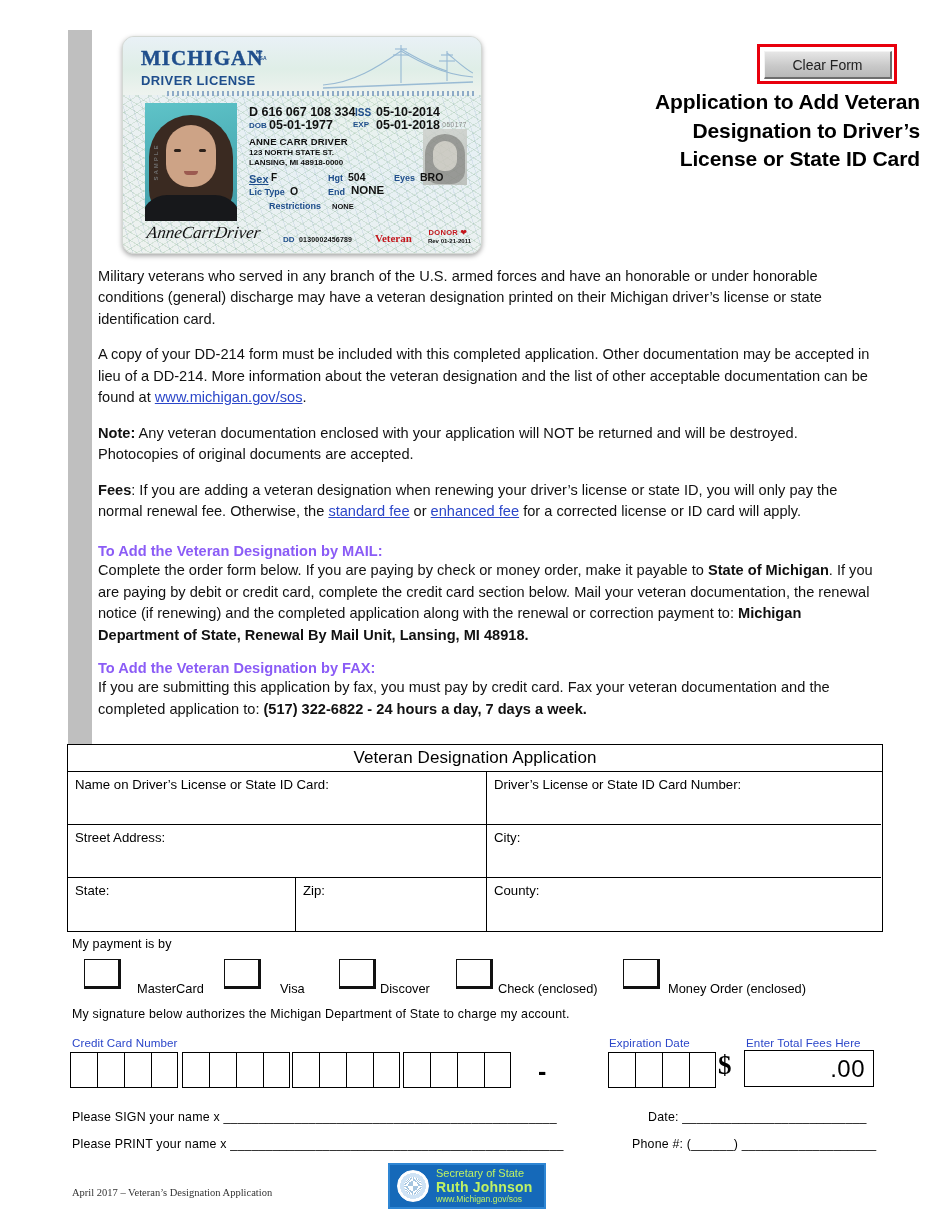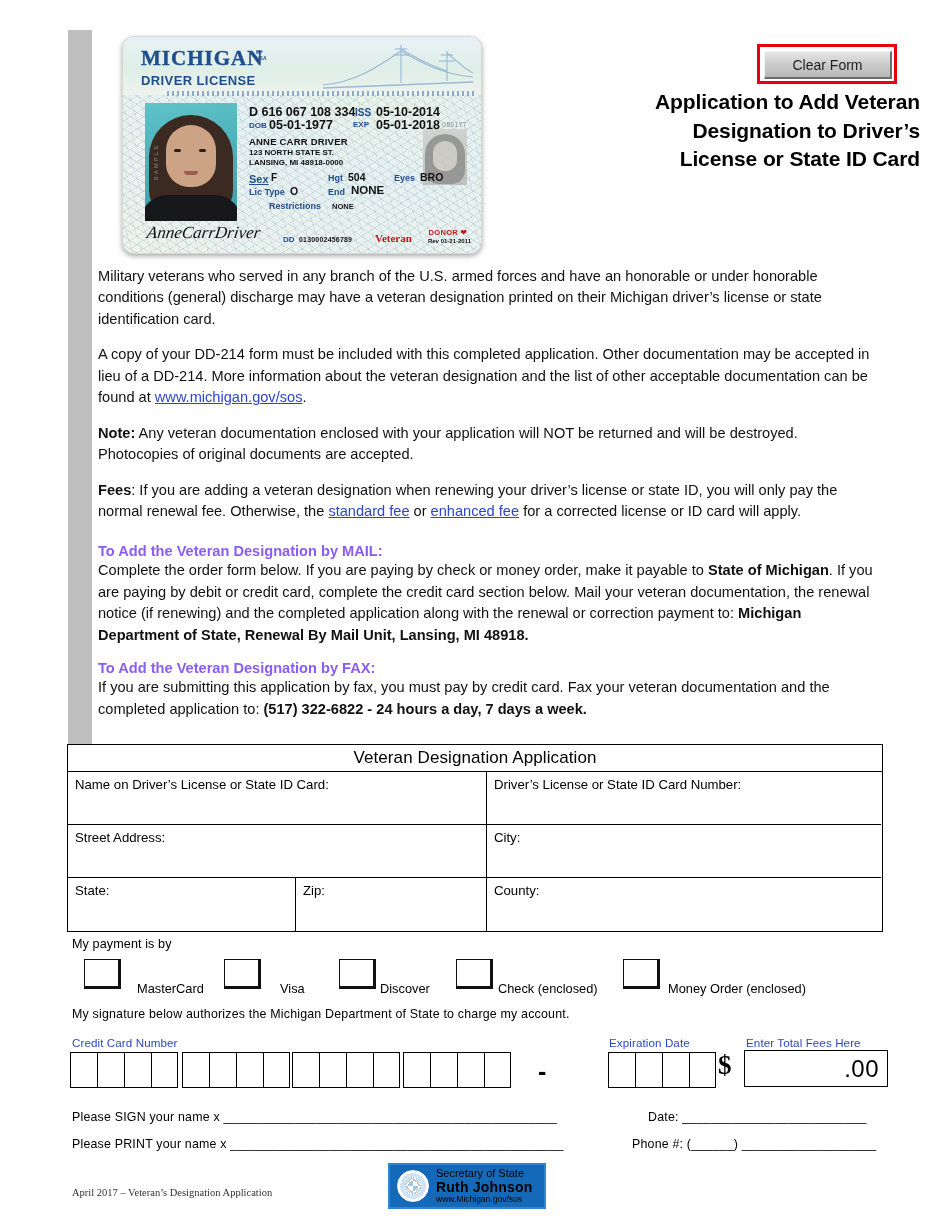--- a/index.html
+++ b/index.html
@@ -165,21 +165,21 @@
   .auth-line{ position:absolute; left:72px; top:1007px; font-size:12.4px; letter-spacing:.2px; }
 
   
   .cc-head{ position:absolute; font-size:11.6px; color:#2b46c9; letter-spacing:.1px; }
   .cc-group{ position:absolute; top:1052px; height:36px; display:flex; }
   .cc-group .b{ width:27px; height:36px; border:1.4px solid #000; border-right:none; background:#fff; }
   .cc-group .b:last-child{ border-right:1.4px solid #000; }
   .cc-dash{ position:absolute; left:538px; top:1057px; font-size:25px; font-weight:700; }
   .dollar{ position:absolute; left:718px; top:1050px; font-size:27px; font-weight:700; font-family:"Liberation Serif",serif; }
   .fees-box{
-    position:absolute; left:744px; top:1050px; width:144px; height:37px;
+    position:absolute; left:744px; top:1050px; width:130px; height:37px;
     border:1.6px solid #000; background:#fff;
     display:flex; align-items:center; justify-content:flex-end;
     padding-right:8px; font-size:24px; letter-spacing:.5px;
   }
 
   
   .sig-row{ position:absolute; font-size:12.4px; letter-spacing:.2px; white-space:nowrap; }
 
   
   .footer-text{
@@ -196,21 +196,21 @@
     background:radial-gradient(circle at 50% 50%, #ffffff 0 42%, #cfe3f5 43% 60%, #ffffff 61% 100%);
     border:1.5px solid #fff; flex:0 0 auto;
     position:relative;
   }
   .seal::after{
     content:""; position:absolute; left:50%; top:50%; transform:translate(-50%,-50%);
     width:18px; height:18px; border-radius:50%;
     background:repeating-conic-gradient(#8fb7d8 0 6deg, #ffffff 6deg 12deg);
     opacity:.8;
   }
-  .sos-text{ margin-left:7px; color:#000000; line-height:1.12; }
+  .sos-text{ margin-left:7px; color:#bef264; line-height:1.12; }
   .sos-1{ font-size:11px; }
   .sos-2{ font-size:14px; font-weight:700; letter-spacing:.2px; }
   .sos-3{ font-size:8.5px; }
 </style>
 </head>
 <body>
 
 <div class="gray-bar"></div>
 
 <div class="header">

